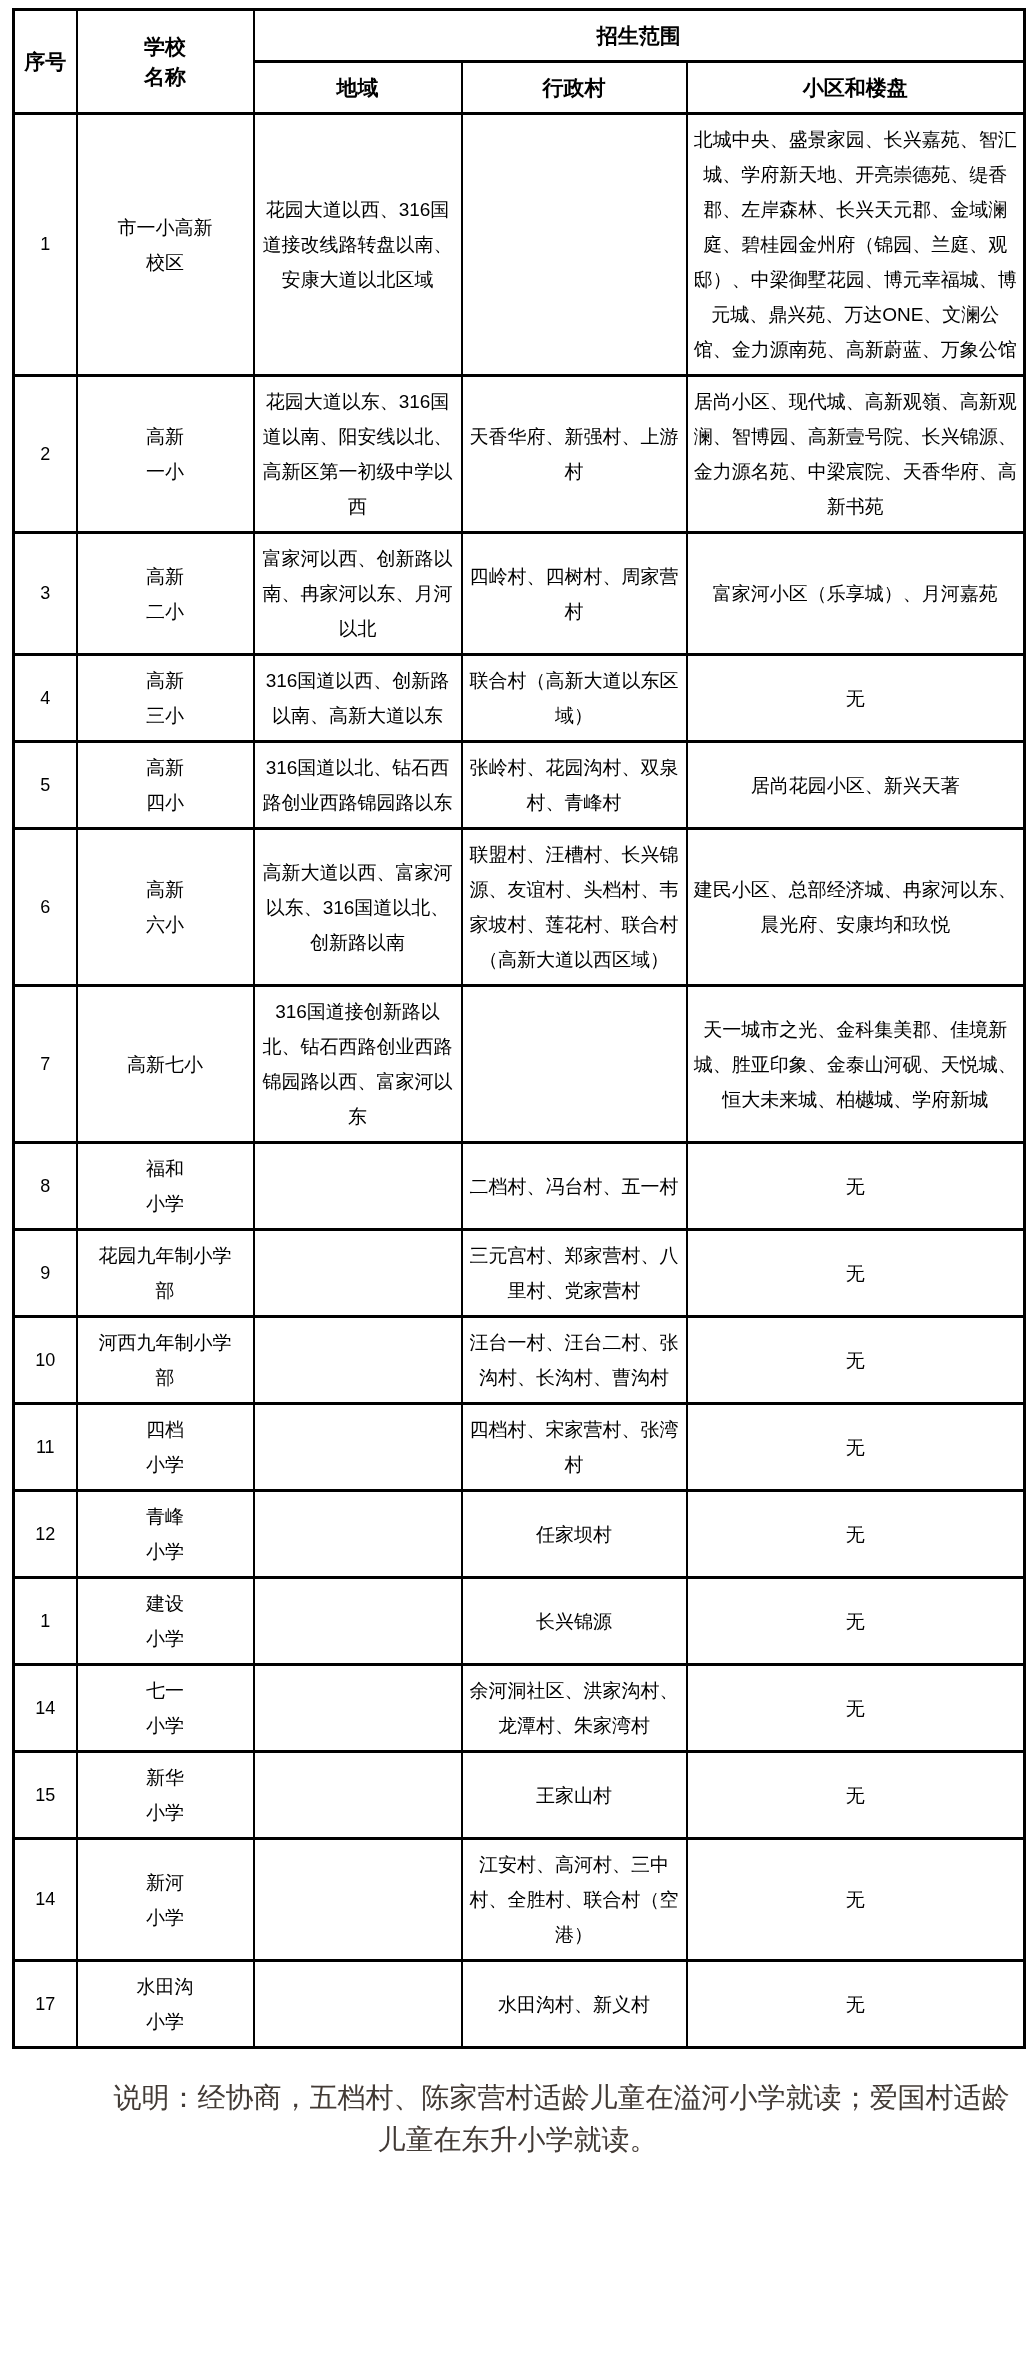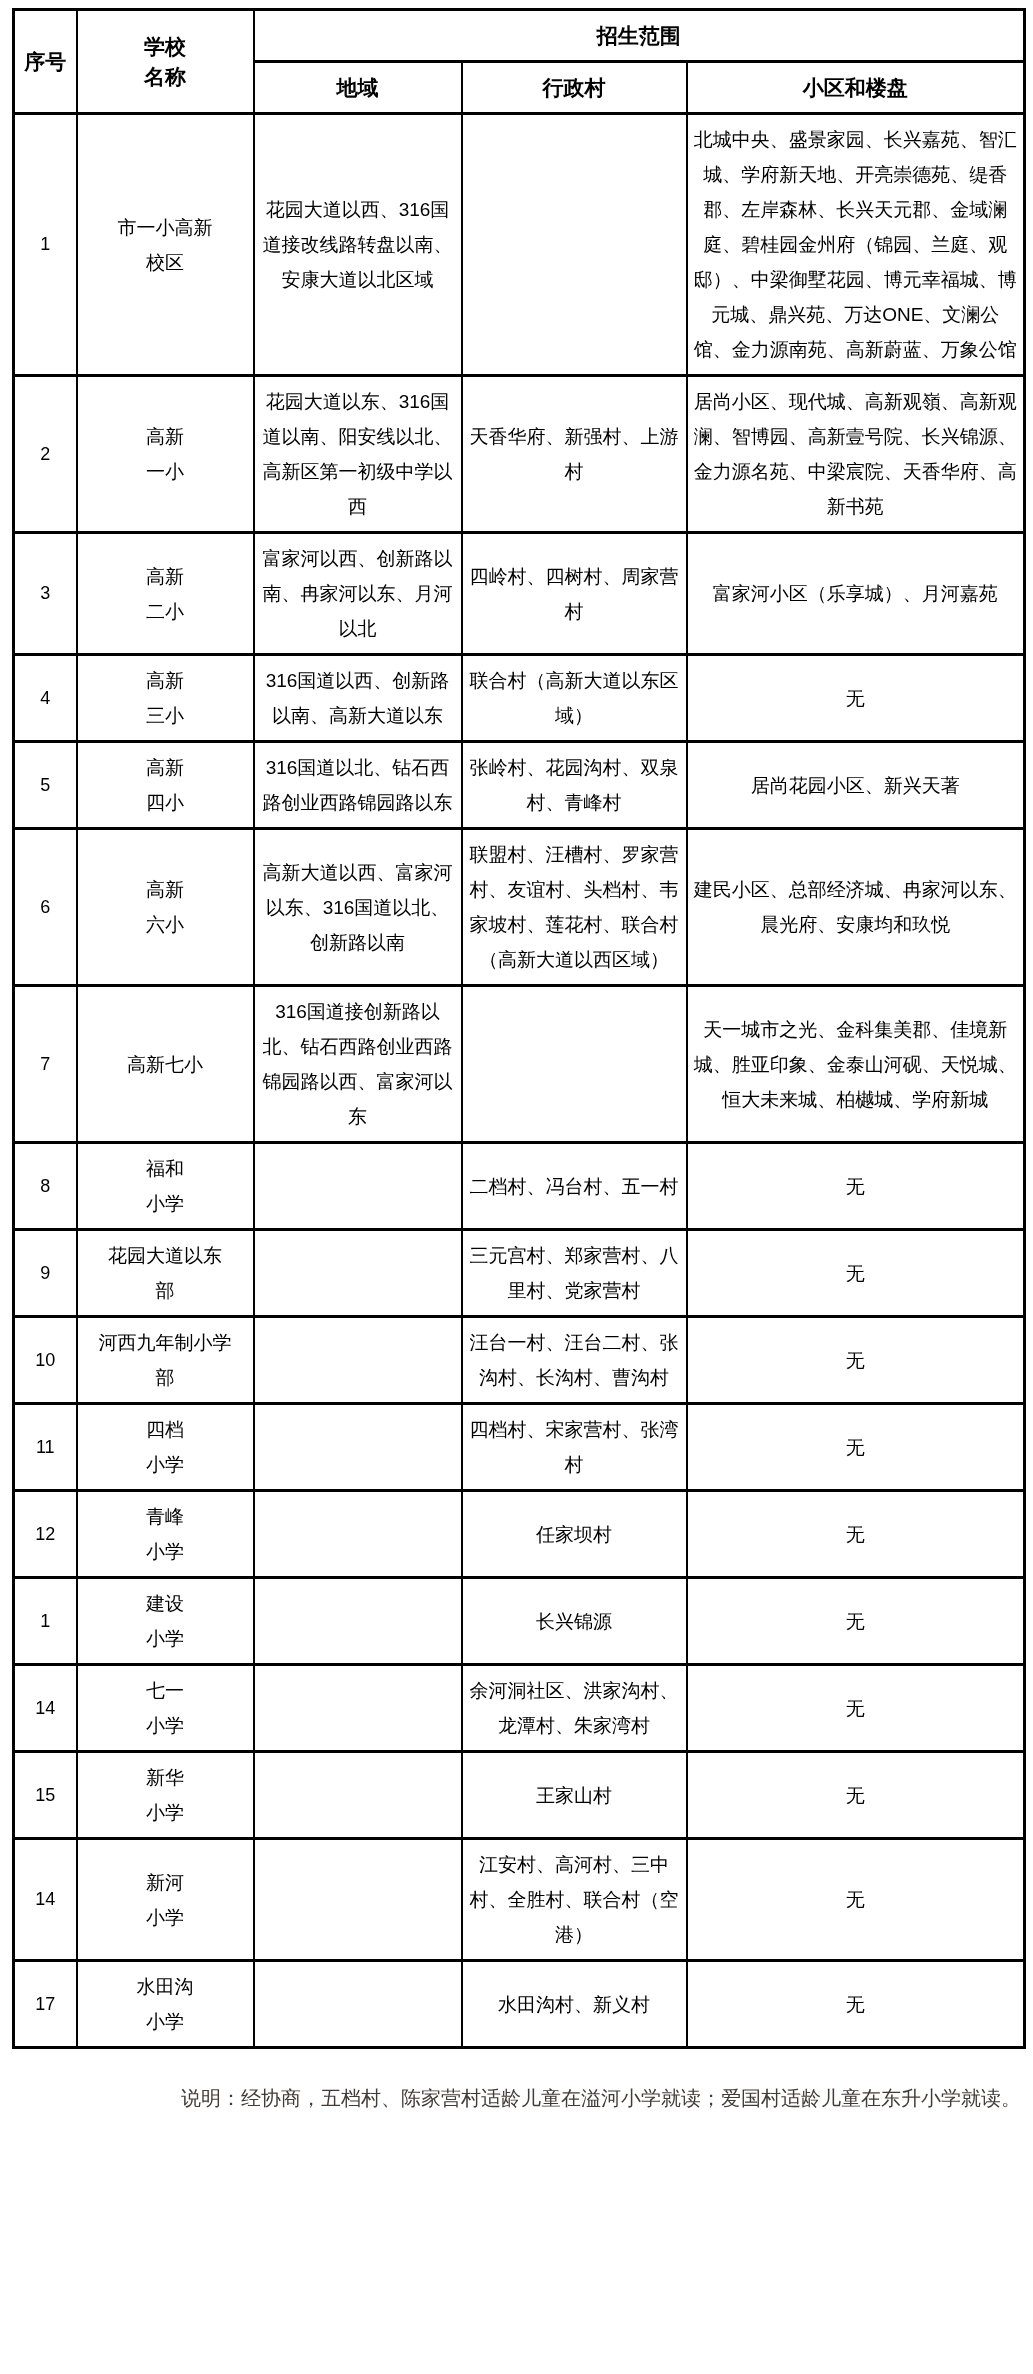--- a/index.html
+++ b/index.html
@@ -49,24 +49,24 @@
   .zone-table td {
     font-size: 19px;
     font-weight: 400;
     line-height: 35px;
     padding: 7px 5px;
   }
   td.cell-no { font-size: 18px; }
   .footnote {
     margin-top: 28px;
     padding: 0 2px;
-    font-size: 20px;
+    font-size: 28px;
     line-height: 42px;
     text-indent: 88px;
-    text-align: right;
+    text-align: center;
   }
 </style>
 </head>
 <body>
 
 <div class="page">
 
   <table class="zone-table">
     <colgroup>
       <col class="c-no">
@@ -127,41 +127,41 @@
 四小</td>
         <td>316国道以北、钻石西路创业西路锦园路以东</td>
         <td>张岭村、花园沟村、双泉村、青峰村</td>
         <td>居尚花园小区、新兴天著</td>
       </tr>
       <tr>
         <td class="cell-no">6</td>
         <td>高新
 六小</td>
         <td>高新大道以西、富家河以东、316国道以北、创新路以南</td>
-        <td>联盟村、汪槽村、罗家营村、友谊村、头档村、韦家坡村、莲花村、联合村（高新大道以西区域）</td>
+        <td>联盟村、汪槽村、长兴锦源、友谊村、头档村、韦家坡村、莲花村、联合村（高新大道以西区域）</td>
         <td>建民小区、总部经济城、冉家河以东、晨光府、安康均和玖悦</td>
       </tr>
       <tr>
         <td class="cell-no">7</td>
         <td>高新七小</td>
         <td>316国道接创新路以北、钻石西路创业西路锦园路以西、富家河以东</td>
         <td></td>
         <td>天一城市之光、金科集美郡、佳境新城、胜亚印象、金泰山河砚、天悦城、恒大未来城、柏樾城、学府新城</td>
       </tr>
       <tr>
         <td class="cell-no">8</td>
         <td>福和
 小学</td>
         <td></td>
         <td>二档村、冯台村、五一村</td>
         <td>无</td>
       </tr>
       <tr>
         <td class="cell-no">9</td>
-        <td>花园大道以东
+        <td>花园九年制小学
 部</td>
         <td></td>
         <td>三元宫村、郑家营村、八里村、党家营村</td>
         <td>无</td>
       </tr>
       <tr>
         <td class="cell-no">10</td>
         <td>河西九年制小学
 部</td>
         <td></td>

